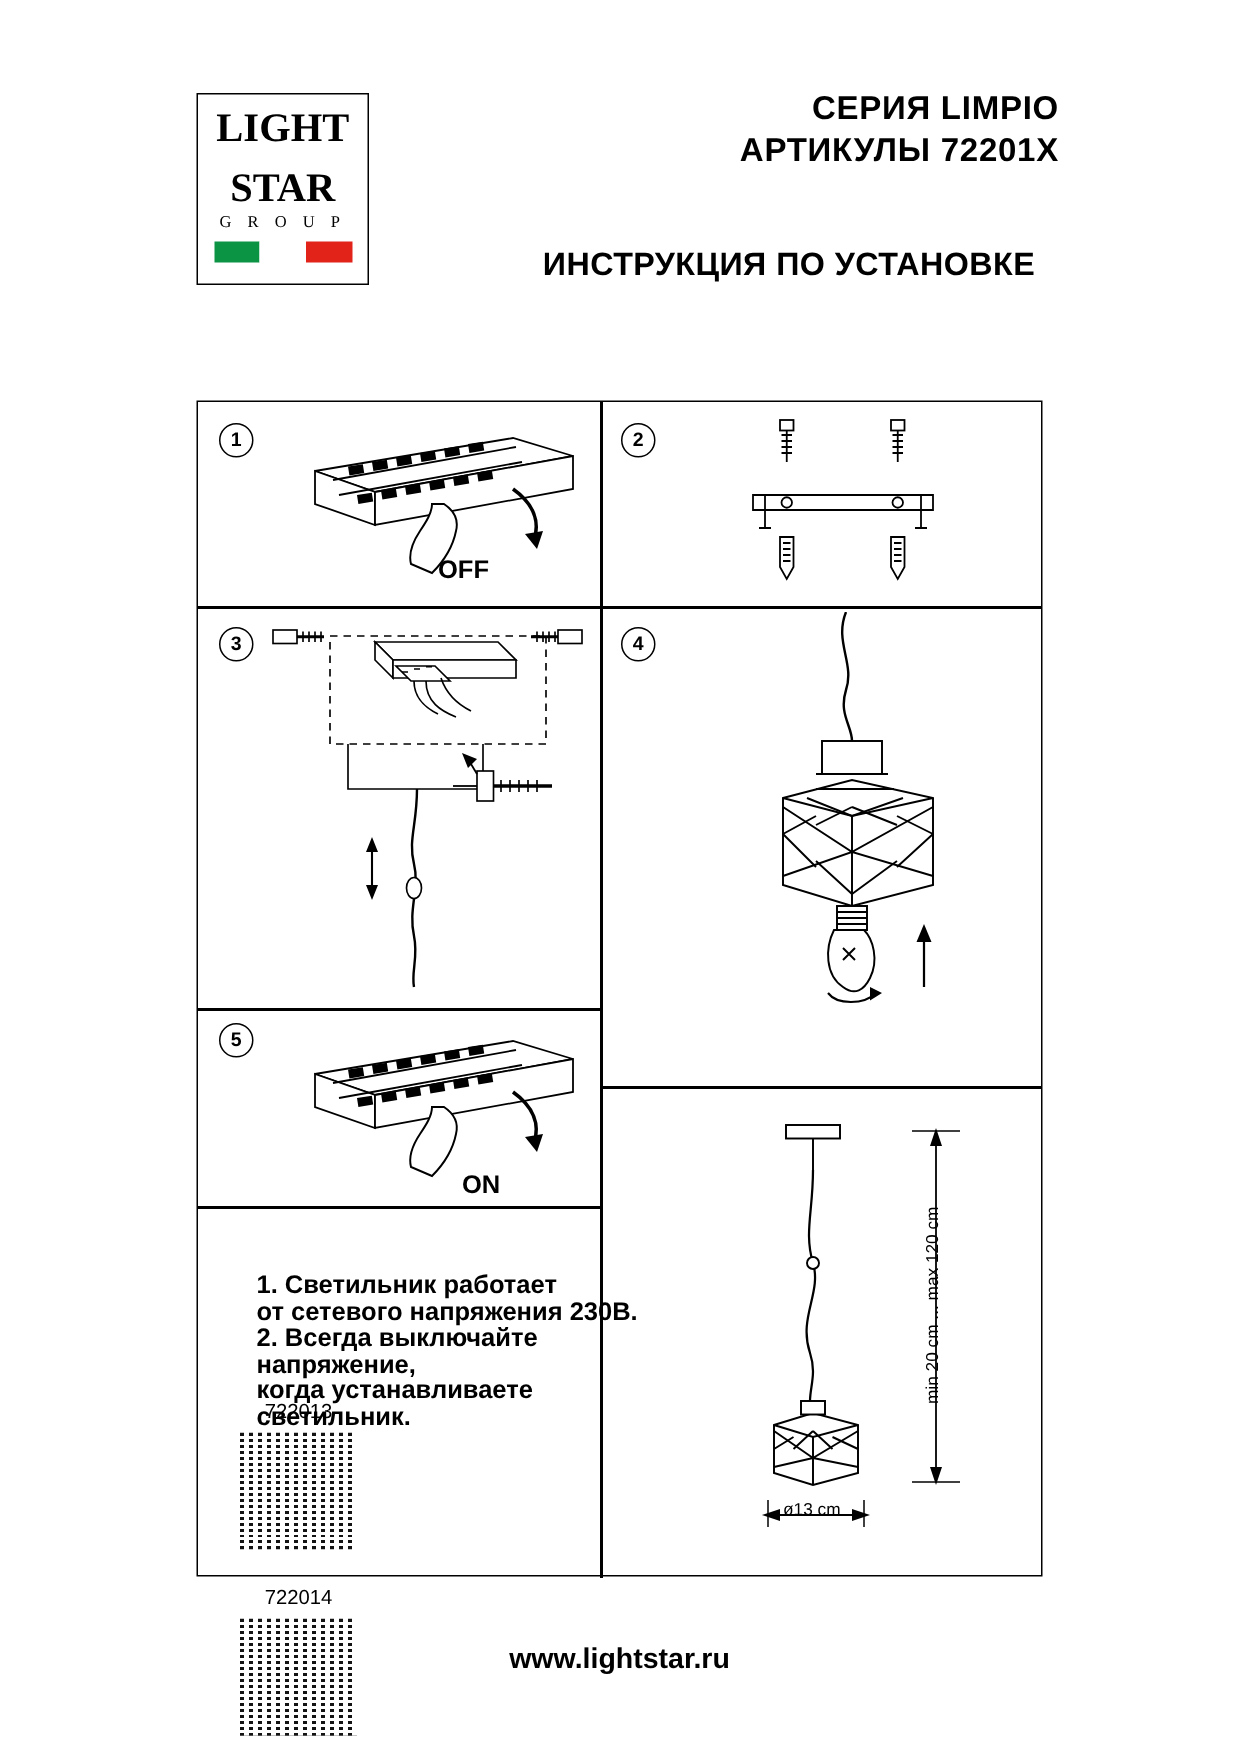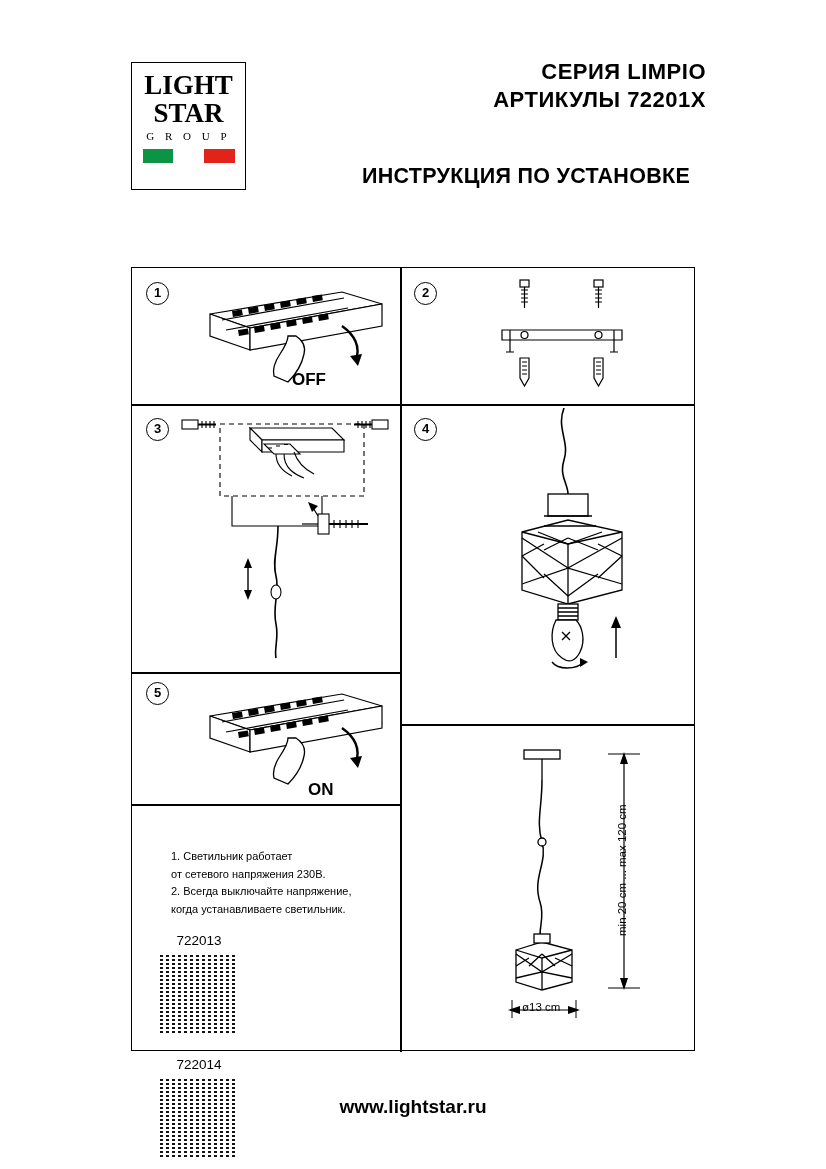--- a/index.html
+++ b/index.html
@@ -44,21 +44,21 @@
     padding-top: 8px;
   }
   .logo-word {
     font-family: "Liberation Serif", serif;
     font-weight: bold;
     font-size: 27px;
     line-height: 28px;
     letter-spacing: 0px;
     color: #000;
   }
-  .logo-word.l2 { font-size: 27px; }
+  .logo-word.l2 { font-size: 27px; margin-top: 12px; }
   .logo-group {
     font-family: "Liberation Serif", serif;
     font-size: 11px;
     letter-spacing: 4px;
     margin-top: 3px;
   }
   .logo-flag {
     margin-top: 7px;
     width: 92px;
     height: 14px;
@@ -134,23 +134,24 @@
     font-weight: bold;
     font-size: 17px;
   }
 
   
   .notes {
     position: absolute;
     left: 171px;
     top: 848px;
     width: 260px;
-    font-size: 11px;
+    font-size: 17px;
     line-height: 17.5px;
     font-family: "Liberation Sans", sans-serif;
+    font-weight: bold;
   }
   .codes {
     position: absolute;
     top: 933px;
     left: 160px;
     width: 260px;
     display: flex;
     gap: 24px;
     flex-direction: column;
   }

